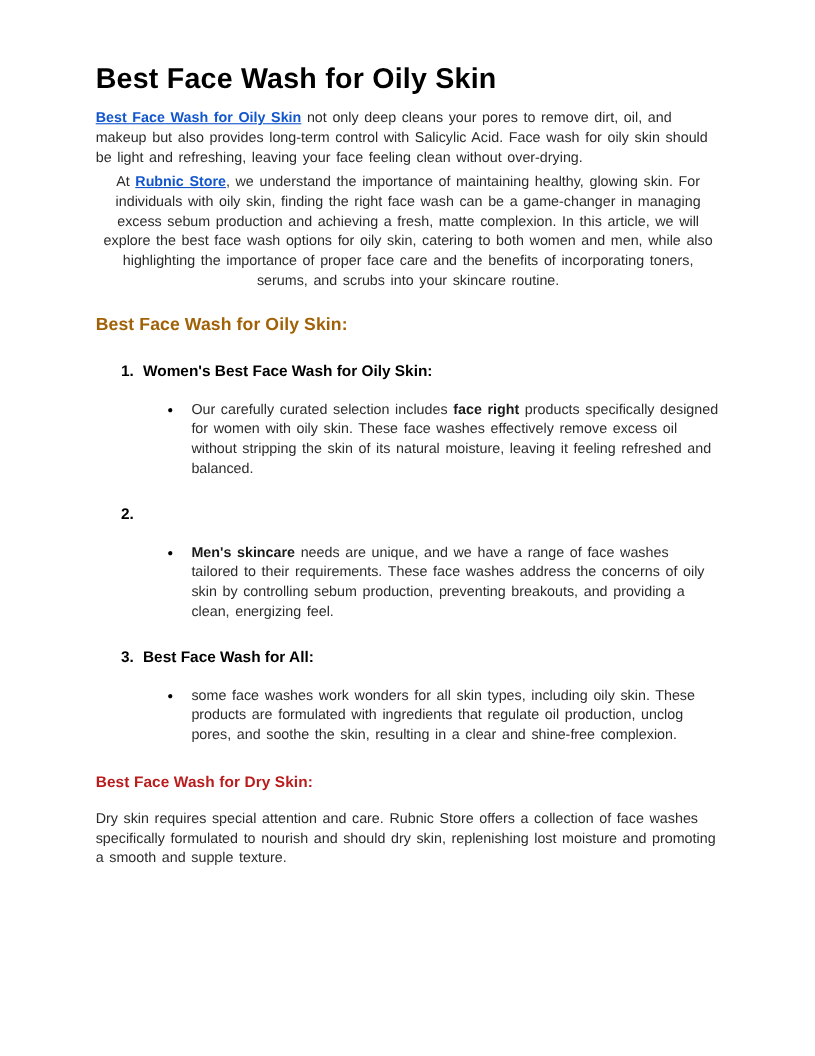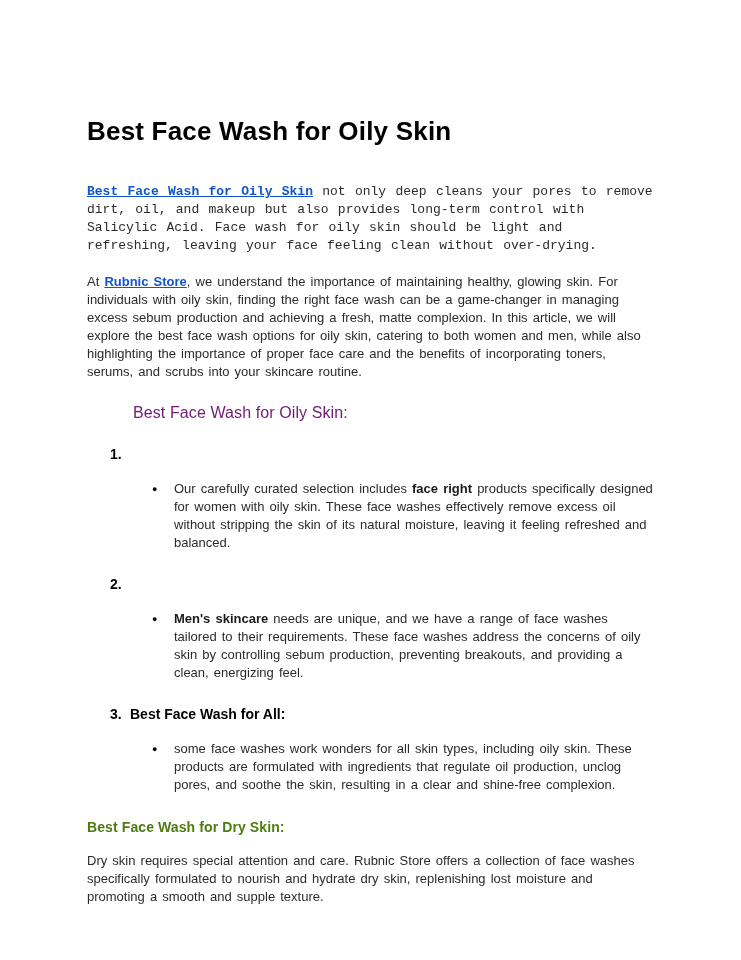--- a/index.html
+++ b/index.html
@@ -6,53 +6,52 @@
   html, body { background: #ffffff; }
   body {
     font-family: "Liberation Sans", sans-serif;
     width: 741px;
   }
   .page {
     position: relative;
     width: 741px;
     height: 960px;
     background: #ffffff;
-    padding: 116px 86px 40px 87px;
+    padding: 56px 86px 40px 87px;
     overflow: hidden;
   }
   h1.doc-title {
     font-size: 26px;
     line-height: 1.2;
     font-weight: bold;
     color: #000000;
     letter-spacing: 0.2px;
   }
   .body-p {
     font-size: 13px;
     line-height: 18px;
     color: #2b2b2b;
     word-spacing: 1.5px;
   }
-  .intro-p { margin-top: 36px; font-family: Liberation Mono, monospace; }
+  .intro-p { margin-top: 11px; }
   h2.sec-h {
     font-size: 17px;
     font-weight: bold;
     color: #000000;
     margin-top: 27px;
     letter-spacing: 0.1px;
   }
   h2.sec-h2 {
     font-size: 16px;
-    font-weight: normal;
-    color: #701a75;
+    font-weight: bold;
+    color: #a16207;
     margin-top: 23px;
     letter-spacing: 0.1px;
-    margin-left: 46px;
   }
-  .diff-p { margin-top: 18px; }
+  .diff-p { margin-top: 4px; text-align: center; }
   a.doc-link {
     color: #1155cc;
     font-weight: bold;
     text-decoration: underline;
     cursor: pointer;
   }
   .num-item {
     display: flex;
     margin-top: 24px;
     padding-left: 23px;
@@ -77,21 +76,21 @@
     flex: 1;
     font-size: 13px;
     line-height: 18px;
     color: #2b2b2b;
     word-spacing: 1.5px;
   }
   .bullet-text b, .body-p b { color: #1a1a1a; }
   h3.sub-h {
     font-size: 14px;
     font-weight: bold;
-    color: #4d7c0f;
+    color: #b91c1c;
     margin-top: 25px;
     letter-spacing: 0.1px;
   }
   .dry-p { margin-top: 17px; }
 </style>
 </head>
 <body>
 
 <div class="page">
 
@@ -99,20 +98,21 @@
 
   <p class="body-p intro-p"><a class="doc-link">Best Face Wash for Oily Skin</a><span> not only deep cleans your pores to remove dirt, oil, and makeup but also provides long-term control with Salicylic Acid. Face wash for oily skin should be light and refreshing, leaving your face feeling clean without over-drying.</span></p>
 
 
   <p class="body-p diff-p"><span>At </span><a class="doc-link">Rubnic Store</a><span>, we understand the importance of maintaining healthy, glowing skin. For individuals with oily skin, finding the right face wash can be a game-changer in managing excess sebum production and achieving a fresh, matte complexion. In this article, we will explore the best face wash options for oily skin, catering to both women and men, while also highlighting the importance of proper face care and the benefits of incorporating toners, serums, and scrubs into your skincare routine.</span></p>
 
   <h2 class="sec-h2">Best Face Wash for Oily Skin:</h2>
 
   <div class="num-item">
     <span class="num">1.</span>
+    <span class="num-title">Women's Best Face Wash for Oily Skin:</span>
   </div>
   <div class="bullet-item">
     <span class="dot">●</span>
     <p class="bullet-text"><span>Our carefully curated selection includes </span><b>face right</b><span> products specifically designed for women with oily skin. These face washes effectively remove excess oil without stripping the skin of its natural moisture, leaving it feeling refreshed and balanced.</span></p>
   </div>
 
   <div class="num-item">
     <span class="num">2.</span>
   </div>
   <div class="bullet-item">
@@ -124,15 +124,15 @@
     <span class="num">3.</span>
     <span class="num-title">Best Face Wash for All:</span>
   </div>
   <div class="bullet-item">
     <span class="dot">●</span>
     <p class="bullet-text"><span>some face washes work wonders for all skin types, including oily skin. These products are formulated with ingredients that regulate oil production, unclog pores, and soothe the skin, resulting in a clear and shine-free complexion.</span><b></b><span></span></p>
   </div>
 
   <h3 class="sub-h">Best Face Wash for Dry Skin:</h3>
 
-  <p class="body-p dry-p">Dry skin requires special attention and care. Rubnic Store offers a collection of face washes specifically formulated to nourish and hydrate dry skin, replenishing lost moisture and promoting a smooth and supple texture.</p>
+  <p class="body-p dry-p">Dry skin requires special attention and care. Rubnic Store offers a collection of face washes specifically formulated to nourish and should dry skin, replenishing lost moisture and promoting a smooth and supple texture.</p>
 
 </div>
 
 </body></html>

